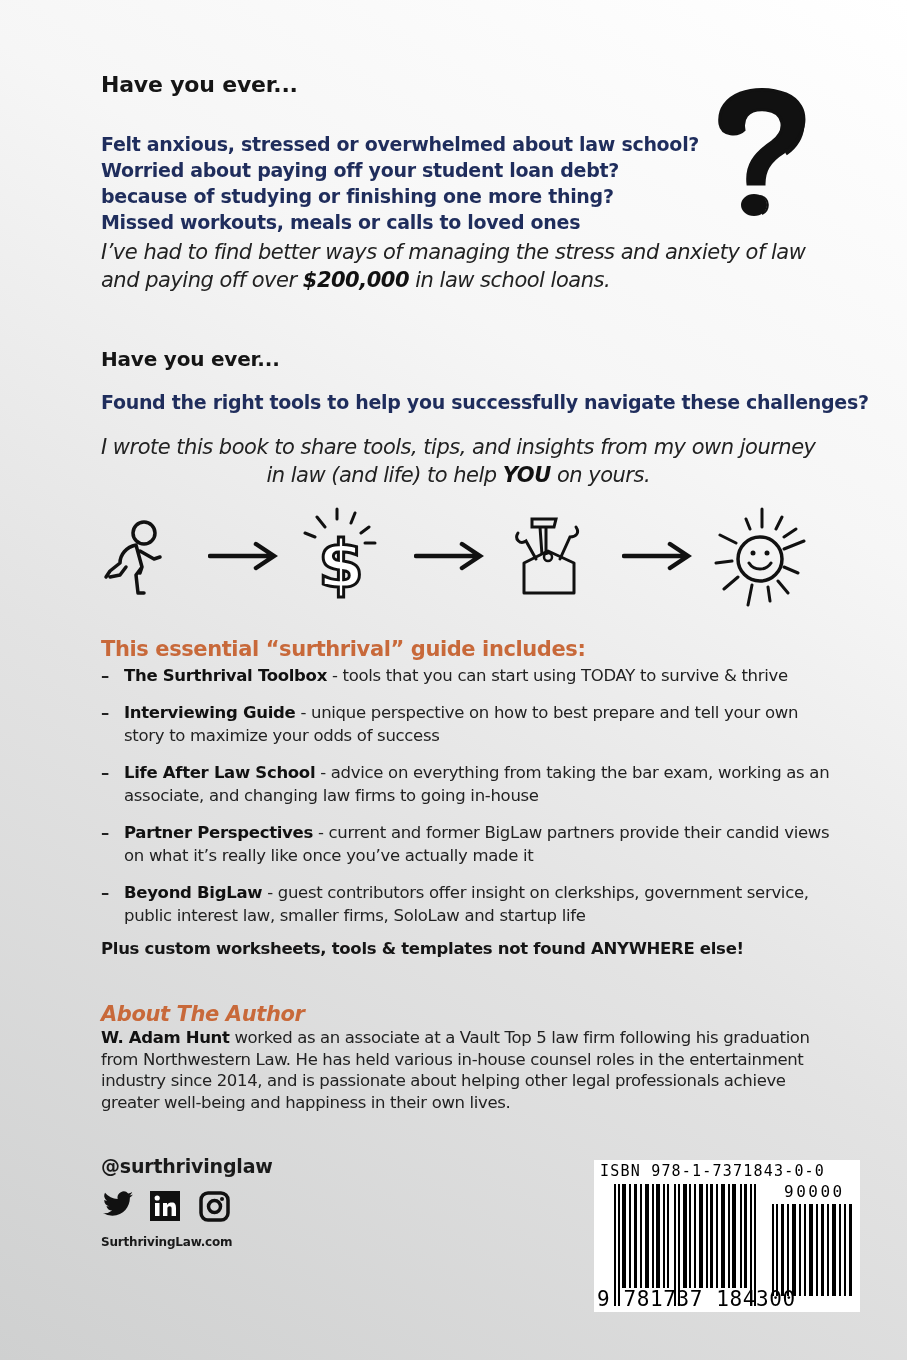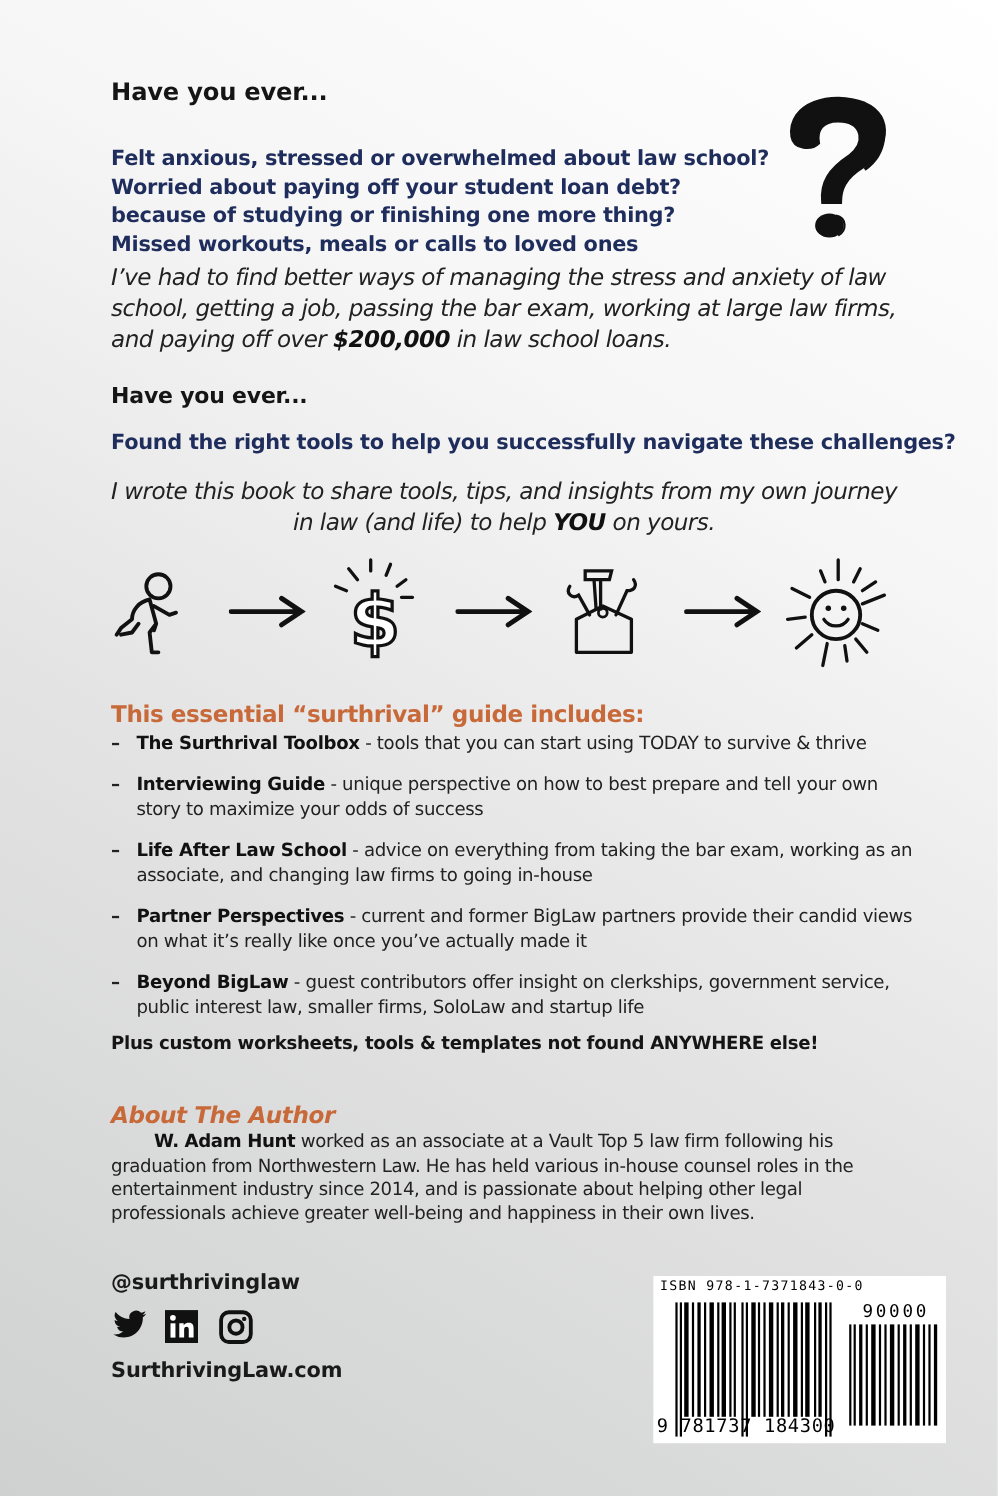--- a/index.html
+++ b/index.html
@@ -23,31 +23,31 @@
 
   .guide-title { left: 101px; top: 625px; font-size: 21px; letter-spacing: -0.4px; }
   .guide-list { left: 101px; top: 664px; width: 730px; list-style: none; }
   .guide-list li { position: relative; padding-left: 23px; font-size: 16.5px; line-height: 23px; color: #222; margin-bottom: 14px; letter-spacing: -0.3px; }
   .guide-list li .dash { position: absolute; left: 0; top: 0; font-weight: bold; }
   .guide-list li b { color: #111; }
   .plus { left: 101px; top: 939px; font-size: 16.5px; font-weight: bold; color: #151515; letter-spacing: -0.3px; }
 
   .about-title { left: 101px; top: 990px; font-size: 21px; font-style: italic; letter-spacing: -0.4px; }
   .about-body { left: 101px; top: 1027px; width: 730px; font-size: 16.5px; line-height: 21.5px; color: #222; letter-spacing: -0.35px; }
-  .about-body b { color: #111; margin-left: 39px; }
+  .about-body b { color: #111; }
 
   .handle { left: 101px; top: 1155px; font-size: 19px; font-weight: bold; color: #1a1a1a; letter-spacing: -0.2px; }
   .socials { left: 101px; top: 1190px; height: 34px; display: flex; gap: 16px; align-items: center; }
   .socials span { display: inline-block; width: 33px; height: 32px; }
-  .website { left: 101px; top: 1235px; font-size: 19px; font-weight: bold; color: #1a1a1a; letter-spacing: -0.2px; }
+  .website { left: 101px; top: 1235px; font-size: 12px; font-weight: bold; color: #1a1a1a; letter-spacing: -0.2px; }
 
   .barcode-box { left: 594px; top: 1160px; width: 266px; height: 152px; background: #fff; }
-  .isbn-label { position: absolute; left: 6px; top: 2px; font-family: "DejaVu Sans Mono", monospace; font-size: 12px; letter-spacing: 1.2px; color: #000; }
+  .isbn-label { position: absolute; left: 6px; top: 2px; font-family: "DejaVu Sans Mono", monospace; font-size: 15px; letter-spacing: 1.2px; color: #000; }
   .price-code { position: absolute; left: 190px; top: 22px; font-family: "DejaVu Sans Mono", monospace; font-size: 16px; letter-spacing: 2.5px; color: #000; }
-  .ean-digits { position: absolute; left: 3px; top: 127px; font-family: "DejaVu Sans Mono", monospace; font-size: 17px; letter-spacing: 0.6px; color: #000; background: transparent; }
+  .ean-digits { position: absolute; left: 3px; top: 127px; font-family: "DejaVu Sans Mono", monospace; font-size: 21px; letter-spacing: 0.6px; color: #000; background: transparent; }
   .bars { position: absolute; left: 0; top: 0; }
 </style>
 </head>
 <body>
 
 <div class="abs h-black" style="left:101px;top:72px;">Have you ever...</div>
 
 <div class="abs navy" style="left:101px;top:116px;margin-top:15px;">
   <div>Felt anxious, stressed or overwhelmed about law school?</div>
   <div>Worried about paying off your student loan debt?</div>
@@ -59,21 +59,20 @@
   <svg width="110" height="135" viewBox="0 0 110 135">
     <path d="M14 40 C10 10, 50 -2, 80 10 C108 22, 100 55, 78 68 C62 78, 58 88, 58 100 L42 100 C40 82, 48 70, 66 58 C82 46, 78 28, 60 26 C40 24, 36 36, 38 46 C32 52, 16 52, 14 40 Z" fill="#111" stroke="#111" stroke-width="3"></path>
     <path d="M84 14 C104 28, 100 56, 80 70" fill="none" stroke="#111" stroke-width="3"></path>
     <ellipse cx="48" cy="121" rx="13" ry="11" fill="#111"></ellipse>
     <path d="M54 112 C64 114, 64 126, 56 130" fill="none" stroke="#111" stroke-width="2"></path>
   </svg>
 </div>
 
 <div class="abs ital" style="left:101px;top:238px;">
   <div>I’ve had to find better ways of managing the stress and anxiety of law</div>
-  <div>school, getting a job, passing the bar exam, working at large law firms,</div>
   <div><span>and paying off over </span><b>$200,000</b><span> in law school loans.</span></div>
 </div>
 
 <div class="abs h-black" style="left:101px;top:347px;font-size:20px;">Have you ever...</div>
 <div class="abs navy" style="left:101px;top:389px;">Found the right tools to help you successfully navigate these challenges?</div>
 
 <div class="abs ital" style="left:101px;top:433px;text-align:center;">
   <div>I wrote this book to share tools, tips, and insights from my own journey</div>
   <div><span>in law (and life) to help </span><b>YOU</b><span> on yours.</span></div>
 </div>

